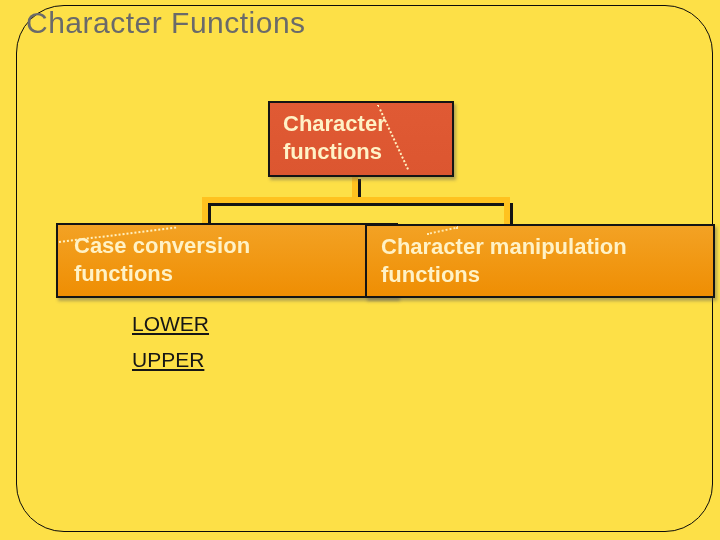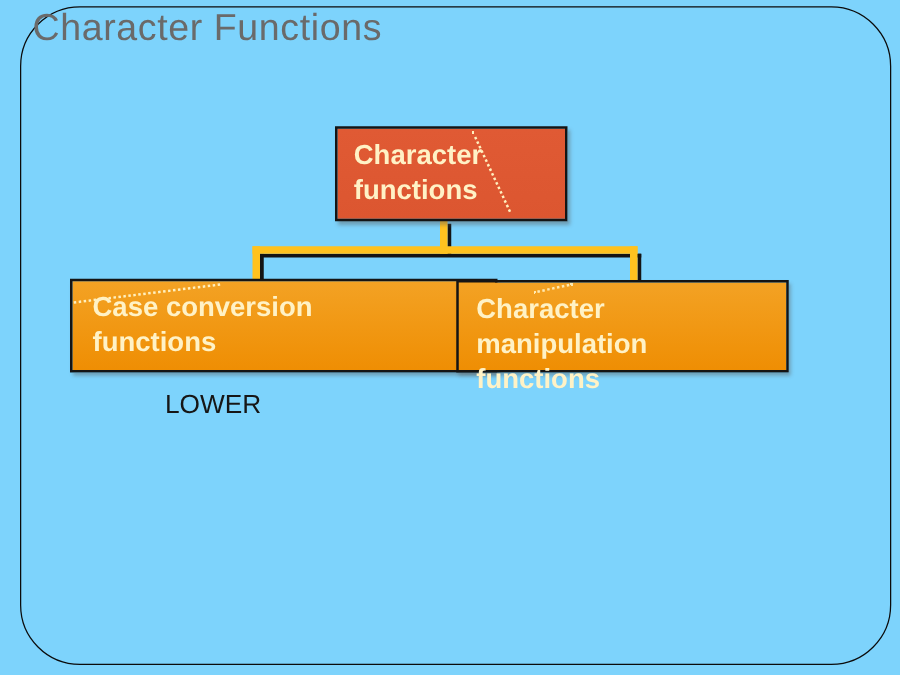--- a/index.html
+++ b/index.html
@@ -5,21 +5,21 @@
   html, body {
     margin: 0;
     padding: 0;
     background: #ffffff;
     font-family: "Liberation Sans", sans-serif;
   }
   .slide {
     position: relative;
     width: 720px;
     height: 540px;
-    background: #7dd3fc;
+    background: #fde047;
     overflow: hidden;
   }
   .slide-border {
     position: absolute;
     left: 16px; top: 5px;
     width: 697px; height: 527px;
     box-sizing: border-box;
     border: 1.5px solid #0b0b0b;
     border-radius: 48px;
   }
@@ -49,38 +49,39 @@
     background: linear-gradient(180deg, var(--root-box, #E2603A), #DC5630);
   }
   .left-box {
     left: 56px; top: 223px;
     width: 342px; height: 75px;
     padding: 7px 80px 0 16px;
     background: linear-gradient(180deg, var(--child-box-top, #F3A224), var(--child-box-bottom, #EF8E03));
   }
   .right-box {
     left: 365px; top: 224px;
-    width: 266px; height: 74px;
+    width: 350px; height: 74px;
     padding: 7px 48px 0 14px;
     background: linear-gradient(180deg, var(--child-box-top, #F3A224), var(--child-box-bottom, #EF8E03));
   }
   .seg { position: absolute; background: var(--connector, #FFC21F); }
   .seg-shadow { position: absolute; background: #141414; }
   .sketch {
     position: absolute;
     border-top: 2px dotted #FFF0BF;
     transform-origin: left center;
   }
   .fn-list {
     position: absolute;
     margin: 0; padding: 0;
     list-style: none;
     font-size: 21px;
     line-height: 36px;
     color: var(--list-text, #161616);
+    text-decoration: underline;
   }
   .list-left  { left: 132px; top: 306px; }
   .list-right { left: 458px; top: 306px; }
 </style>
 </head>
 <body>
 
 <div class="slide">
 
   <div class="slide-border"></div>
@@ -107,16 +108,17 @@
   </div>
   <div class="sketch" style="left:59px; top:241px; width:118px; transform:rotate(-7deg);"></div>
 
   <div class="box right-box">
     <span>Character manipulation functions</span>
   </div>
   <div class="sketch" style="left:427px; top:233px; width:32px; transform:rotate(-12deg); border-top-color:#FFE9B0;"></div>
 
   <ul class="fn-list list-left">
     <li>LOWER</li>
+    <li>UPPER</li>
   </ul>
 
 
 </div>
 
 </body></html>

